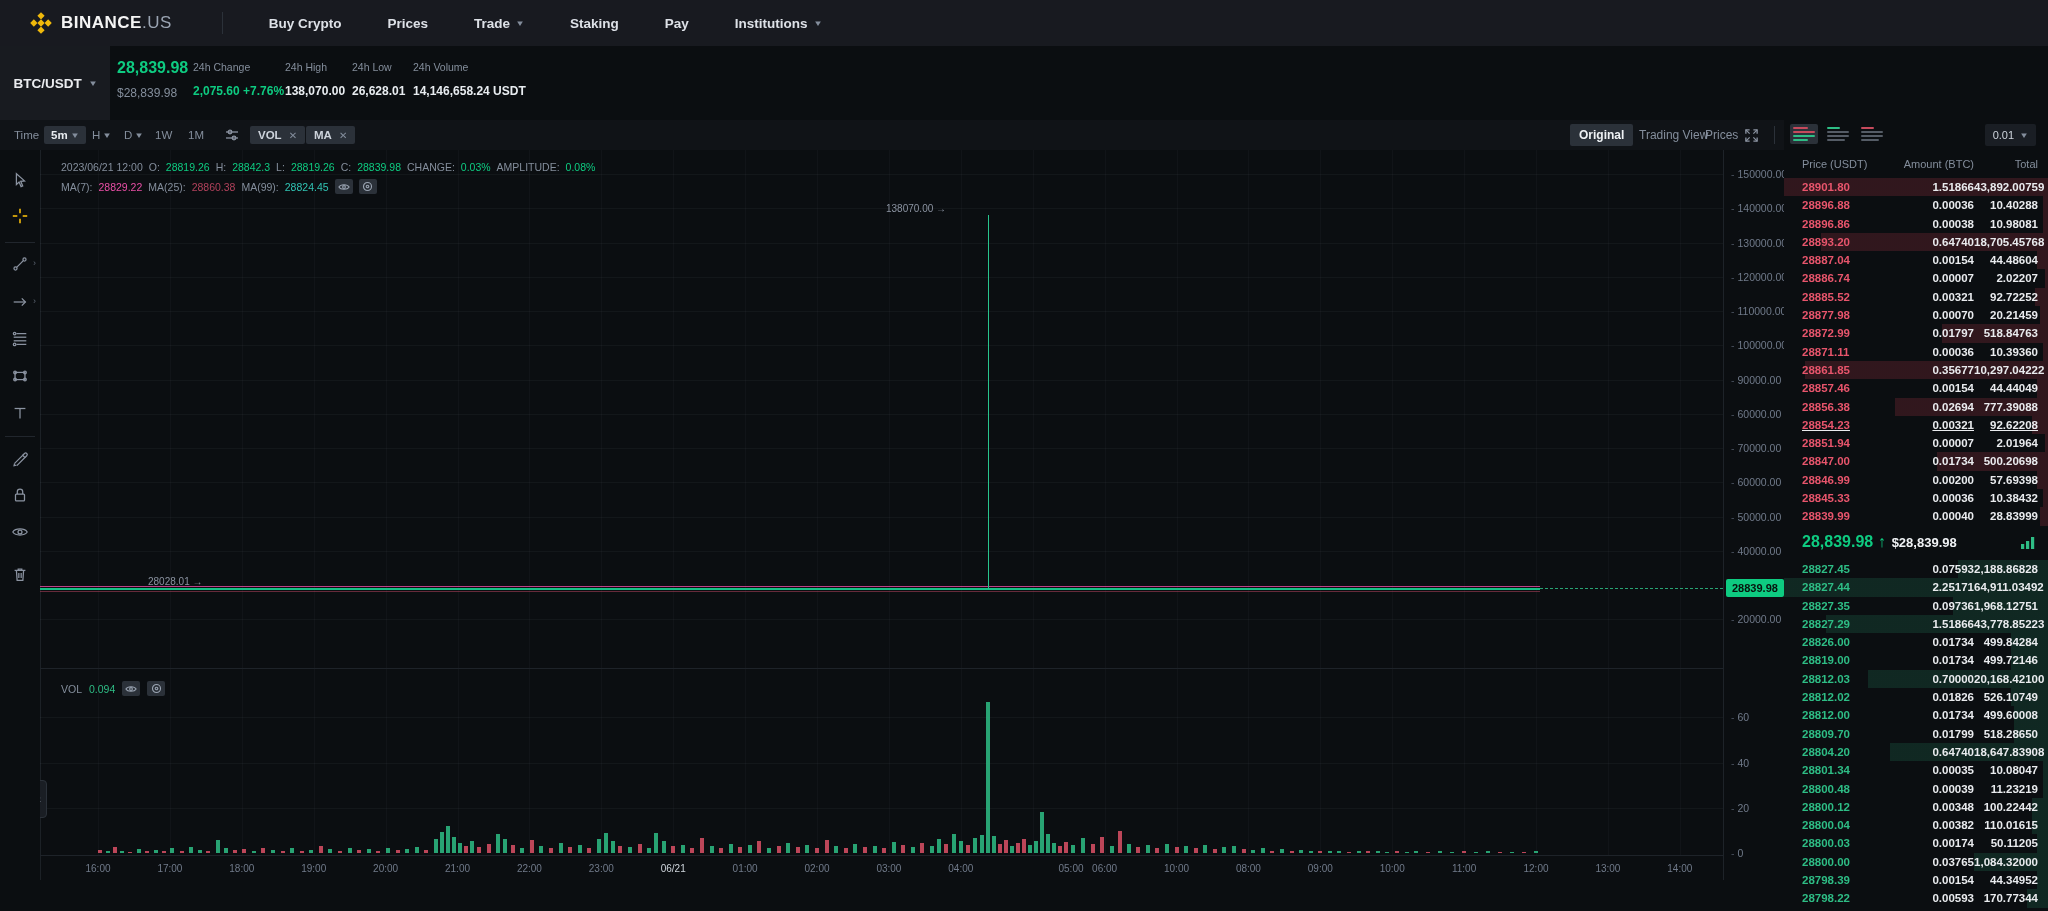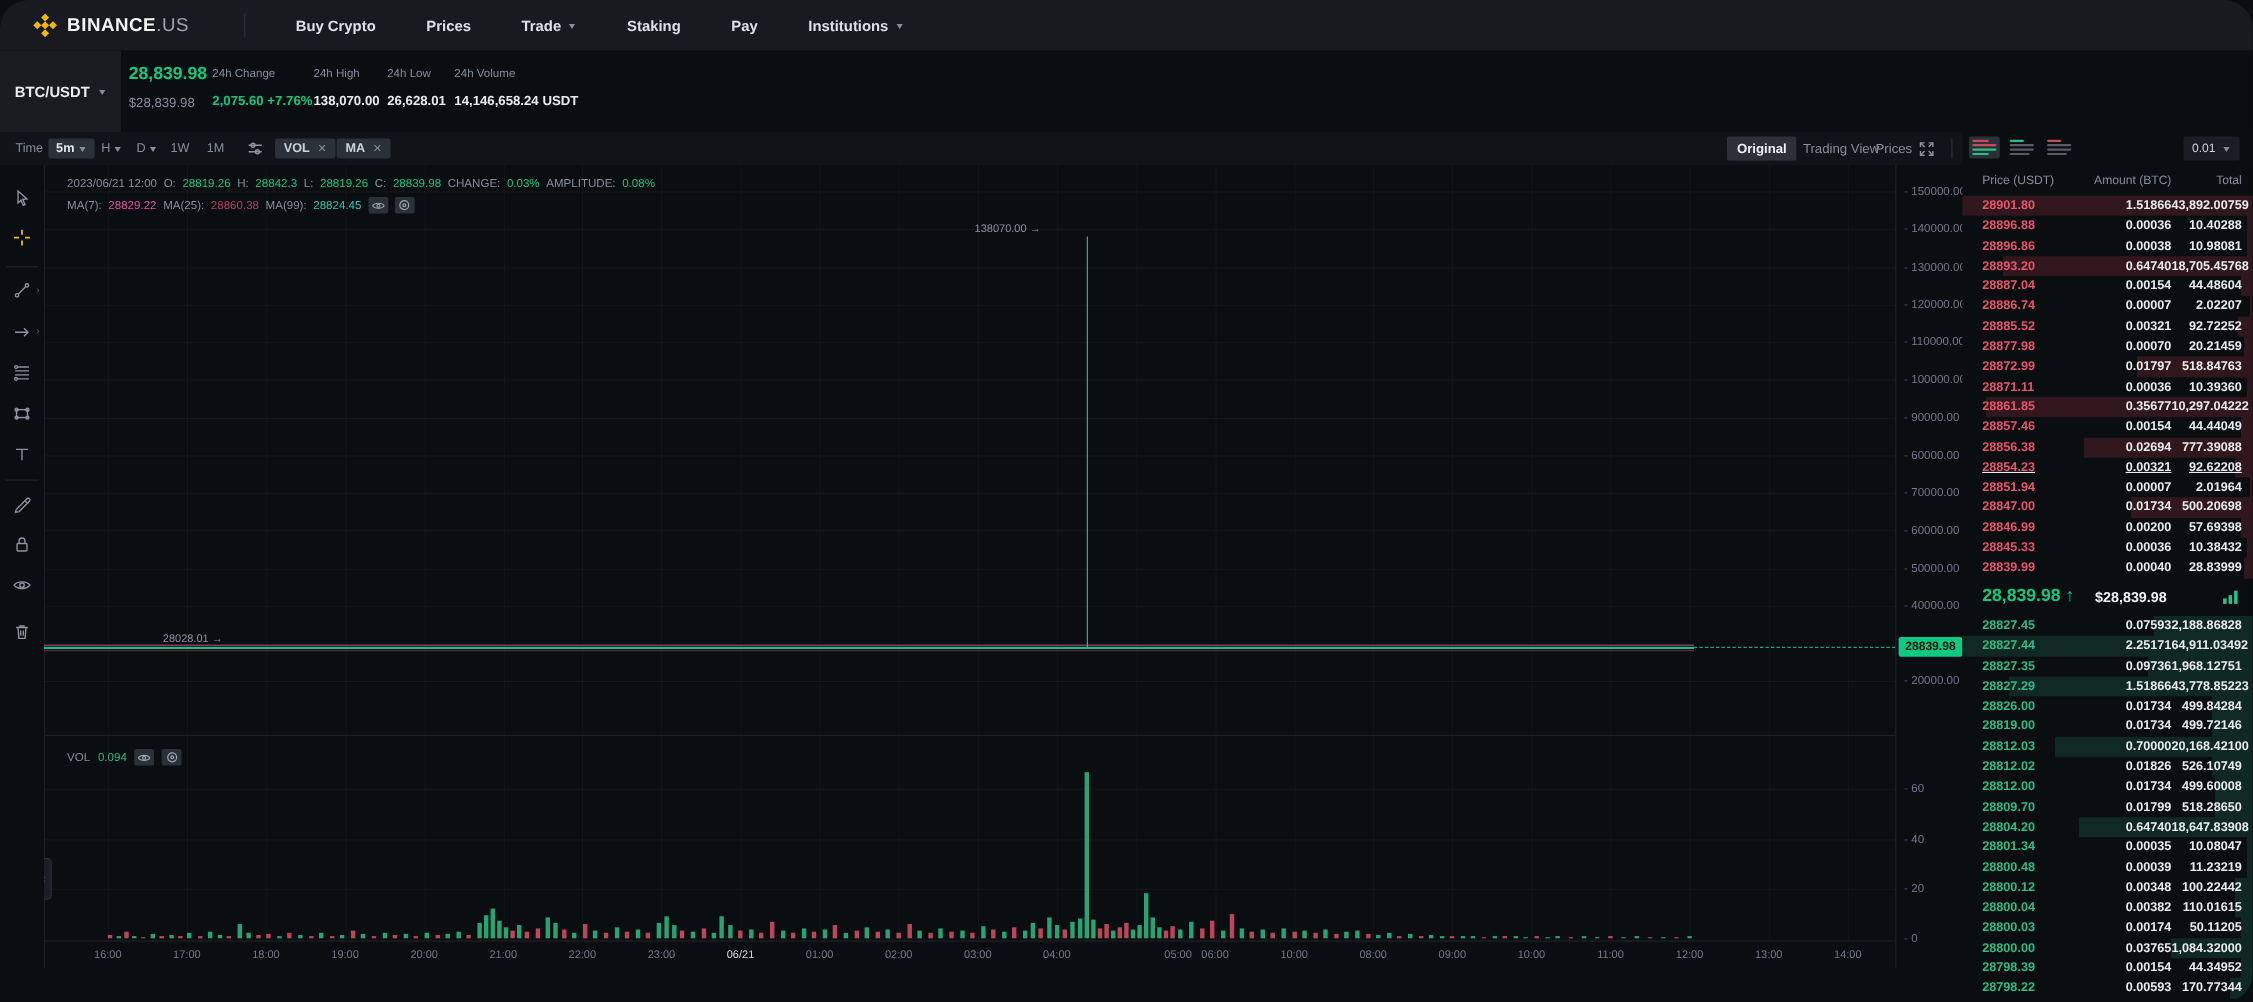--- a/index.html
+++ b/index.html
@@ -1,17 +1,17 @@
 <!DOCTYPE html>
 <html><head>
 <meta charset="utf-8">
 <style>
   html,body{margin:0;padding:0;background:#0b0e11;}
   #app{position:relative;width:2048px;height:911px;background:#0b0e11;overflow:hidden;
-       font-family:"Liberation Sans",sans-serif;color:#eaecef;border-radius:26px;-webkit-font-smoothing:antialiased;}
+       font-family:"Liberation Sans",sans-serif;color:#eaecef;-webkit-font-smoothing:antialiased;}
   .abs{position:absolute;}
 
   
   #topnav{position:absolute;left:0;top:0;width:2048px;height:46px;background:#181a20;
           display:flex;align-items:center;}
   .logo{display:flex;align-items:center;gap:9px;margin-left:30px;cursor:pointer;}
   .logo-text{font-size:17px;font-weight:bold;letter-spacing:.5px;color:#f5f5f5;}
   .logo-suffix{color:#9aa4b2;font-weight:400;}
   .nav-divider{width:1px;height:22px;background:#2b3139;margin:0 46px 0 50px;}
   .nav-item{font-size:13.5px;font-weight:600;color:#dde1e7;margin-right:46px;display:flex;align-items:center;gap:6px;cursor:pointer;}
@@ -99,21 +99,21 @@
   .ob-header span:nth-child(2),.ob-header span:nth-child(3){text-align:right;}
   .ob-rows{position:absolute;left:0;width:100%;}
   #asks{top:58px;} #bids{top:440px;}
   .ob-row{display:grid;grid-template-columns:96px 76px 1fr;height:18.3px;line-height:18.3px;
           padding:0 10px 0 18px;box-sizing:border-box;font-size:11.5px;cursor:pointer;}
   .ob-row .pr{font-weight:600;}
   .ob-row.ask .pr{color:#e8556c;}
   .ob-row.bid .pr{color:#2ebd85;}
   .ob-row .am,.ob-row .tt{text-align:right;color:#e9ebee;font-weight:bold;}
   .ob-mid{position:absolute;left:0;top:406px;width:100%;height:32px;display:flex;align-items:center;
-          padding:0 12px 0 18px;box-sizing:border-box;gap:19px;}
+          padding:0 12px 0 18px;box-sizing:border-box;gap:6px;}
   .ob-mid .mp{font-size:16px;font-weight:bold;color:#0ecb81;}
   .ob-mid .musd{font-size:13px;font-weight:bold;color:#f0f2f5;}
   .ob-mid svg{margin-left:auto;}
 </style>
 </head>
 <body>
 
 <div id="app">
 
   <header id="topnav">

